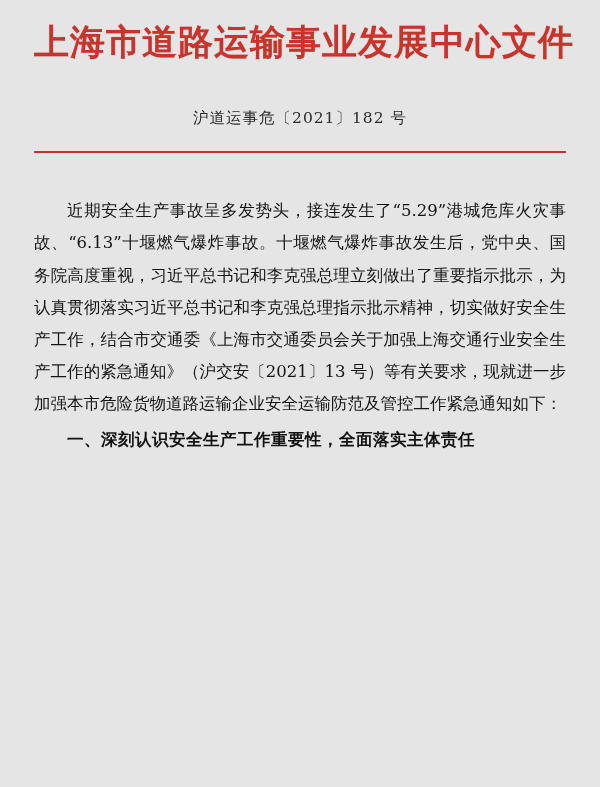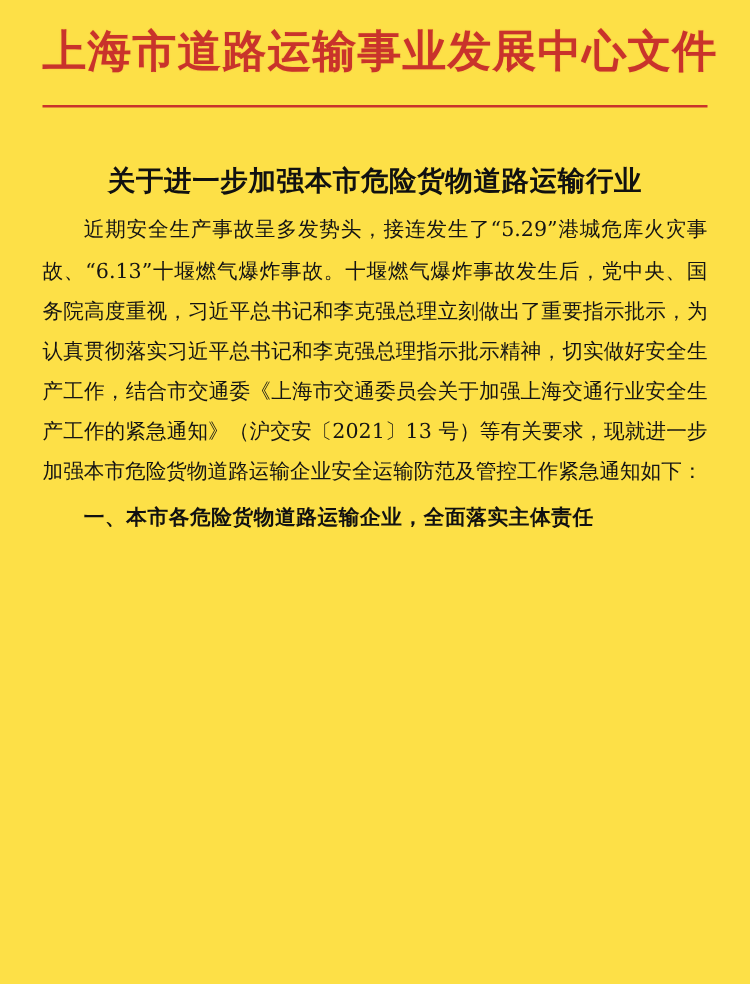--- a/index.html
+++ b/index.html
@@ -11,21 +11,21 @@
     width: 600px;
     height: 787px;
     overflow: hidden;
     font-family: "DejaVu Serif", "Liberation Serif", serif;
     color: #1a1a1a;
   }
   .page {
     position: relative;
     width: 600px;
     height: 787px;
-    background: #fde047;
+    background: #e5e5e5;
     box-sizing: border-box;
     padding: 0 34px;
   }
   
   .masthead {
     text-align: center;
     color: #c9332b;
     font-weight: bold;
     font-size: 35px;
     letter-spacing: 1px;
@@ -91,26 +91,26 @@
     overflow: hidden;
   }
 </style>
 </head>
 <body>
 
 <div class="page">
 
   <div class="masthead">上海市道路运输事业发展中心文件</div>
 
+  <div class="doc-number">沪道运事危〔2021〕182 号</div>
 
   <div class="red-rule"></div>
 
   <div class="title-block">
-    <span class="title-line">关于进一步加强本市危险货物道路运输行业</span>
   </div>
 
 
   <p class="body-p">近期安全生产事故呈多发势头，接连发生了“5.29”港城危库火灾事故、“6.13”十堰燃气爆炸事故。十堰燃气爆炸事故发生后，党中央、国务院高度重视，习近平总书记和李克强总理立刻做出了重要指示批示，为认真贯彻落实习近平总书记和李克强总理指示批示精神，切实做好安全生产工作，结合市交通委《上海市交通委员会关于加强上海交通行业安全生产工作的紧急通知》（沪交安〔2021〕13 号）等有关要求，现就进一步加强本市危险货物道路运输企业安全运输防范及管控工作紧急通知如下：</p>
 
-  <p class="section-head">一、本市各危险货物道路运输企业，全面落实主体责任</p>
+  <p class="section-head">一、深刻认识安全生产工作重要性，全面落实主体责任</p>
 
 
 </div>
 
 </body></html>

